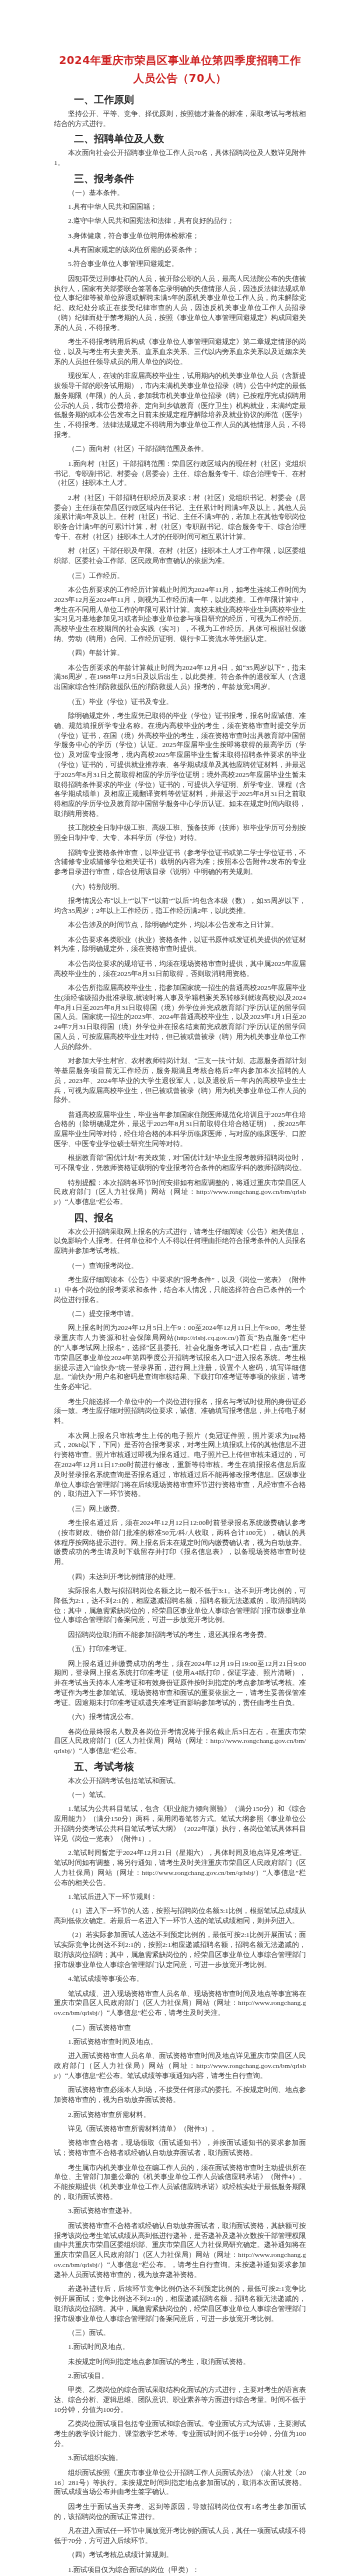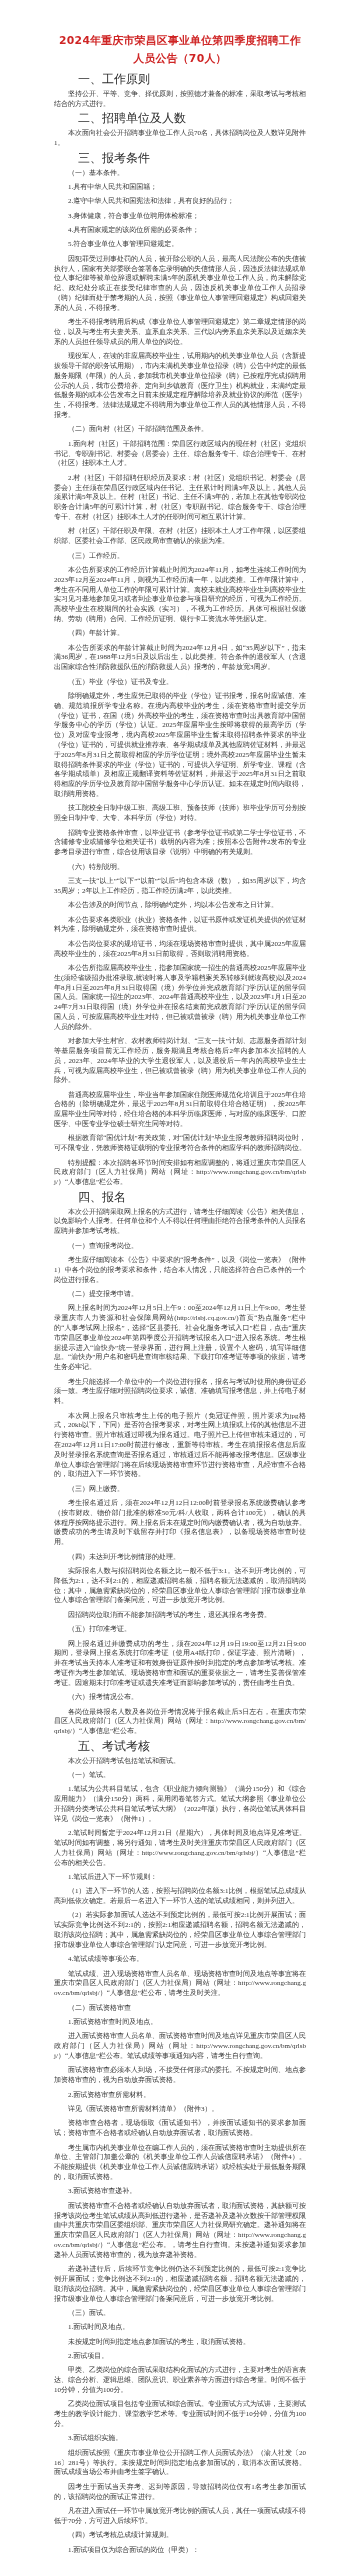--- a/index.html
+++ b/index.html
@@ -20,42 +20,42 @@
     color: #cf2525;
     font-family: "DejaVu Sans", "Liberation Sans", sans-serif;
     font-size: 10.8px;
     font-weight: bold;
     line-height: 17.5px;
     text-align: center;
     letter-spacing: 0.3px;
     margin: 0 0 8.2px 0;
   }
   h2.sec-heading {
-    font-size: 12px;
-    font-weight: normal;
+    font-size: 10px;
+    font-weight: bold;
     color: #2b2b2b;
     text-indent: 2em;
     line-height: 9.8px;
     margin: 1.5px 0 5.2px 0;
   }
   p.para {
     font-size: 7px;
     line-height: 9.8px;
     text-indent: 2em;
     text-align: justify;
     margin: 0 0 4.6px 0;
     word-break: break-all;
   }
 </style>
 </head>
 <body>
 
 <div class="page" style="background: rgb(255, 255, 255); color: rgb(51, 51, 51);">
   <div class="content">
-    <h1 class="doc-title" style="color: rgb(207, 37, 37);">2024年重庆市荣昌区事业单位第四季度招聘工作人员公告（70人）</h1>
+    <h1 class="doc-title" style="color: rgb(207, 37, 37); margin-top: 20px;">2024年重庆市荣昌区事业单位第四季度招聘工作人员公告（70人）</h1>
     <div>
         <h2 class="sec-heading">一、工作原则</h2>
         <p class="para">坚持公开、平等、竞争、择优原则，按照德才兼备的标准，采取考试与考核相结合的方式进行。</p>
         <h2 class="sec-heading">二、招聘单位及人数</h2>
         <p class="para">本次面向社会公开招聘事业单位工作人员70名，具体招聘岗位及人数详见附件1。</p>
         <h2 class="sec-heading">三、报考条件</h2>
         <p class="para">（一）基本条件。</p>
         <p class="para">1.具有中华人民共和国国籍；</p>
         <p class="para">2.遵守中华人民共和国宪法和法律，具有良好的品行；</p>
         <p class="para">3.身体健康，符合事业单位聘用体检标准；</p>
@@ -70,21 +70,21 @@
         <p class="para">村（社区）干部任职及年限、在村（社区）挂职本土人才工作年限，以区委组织部、区委社会工作部、区民政局审查确认的依据为准。</p>
         <p class="para">（三）工作经历。</p>
         <p class="para">本公告所要求的工作经历计算截止时间为2024年11月，如考生连续工作时间为2023年12月至2024年11月，则视为工作经历满一年，以此类推。工作年限计算中，考生在不同用人单位工作的年限可累计计算。离校未就业高校毕业生到高校毕业生实习见习基地参加见习或者到企事业单位参与项目研究的经历，可视为工作经历。高校毕业生在校期间的社会实践（实习），不视为工作经历。具体可根据社保缴纳、劳动（聘用）合同、工作经历证明、银行卡工资流水等凭据认定。</p>
         <p class="para">（四）年龄计算。</p>
         <p class="para">本公告所要求的年龄计算截止时间为2024年12月4日，如“35周岁以下”，指未满36周岁，在1988年12月5日及以后出生，以此类推。符合条件的退役军人（含退出国家综合性消防救援队伍的消防救援人员）报考的，年龄放宽3周岁。</p>
         <p class="para">（五）毕业（学位）证书及专业。</p>
         <p class="para">除明确规定外，考生应凭已取得的毕业（学位）证书报考，报名时应诚信、准确、规范填报所学专业名称。在境内高校毕业的考生，须在资格审查时提交学历（学位）证书，在国（境）外高校毕业的考生，须在资格审查时出具教育部中国留学服务中心的学历（学位）认证。2025年应届毕业生按即将获得的最高学历（学位）及对应专业报考，境内高校2025年应届毕业生暂未取得招聘条件要求的毕业（学位）证书的，可提供就业推荐表、各学期成绩单及其他应聘佐证材料，并最迟于2025年8月31日之前取得相应的学历学位证明；境外高校2025年应届毕业生暂未取得招聘条件要求的毕业（学位）证书的，可提供入学证明、所学专业、课程（含各学期成绩单）及相应正规翻译资料等佐证材料，并最迟于2025年8月31日之前取得相应的学历学位及教育部中国留学服务中心学历认证。如未在规定时间内取得，取消聘用资格。</p>
         <p class="para">技工院校全日制中级工班、高级工班、预备技师（技师）班毕业学历可分别按照全日制中专、大专、本科学历（学位）对待。</p>
         <p class="para">招聘专业资格条件审查，以毕业证书（参考学位证书或第二学士学位证书，不含辅修专业或辅修学位相关证书）载明的内容为准；按照本公告附件2发布的专业参考目录进行审查，综合使用该目录《说明》中明确的有关规则。</p>
         <p class="para">（六）特别说明。</p>
-        <p class="para">三支一扶“以上”“以下”“以前”“以后”均包含本级（数），如35周岁以下，均含35周岁；2年以上工作经历，指工作经历满2年，以此类推。</p>
+        <p class="para">报考情况公布“以上”“以下”“以前”“以后”均包含本级（数），如35周岁以下，均含35周岁；2年以上工作经历，指工作经历满2年，以此类推。</p>
         <p class="para">本公告涉及的时间节点，除明确约定外，均以本公告发布之日计算。</p>
         <p class="para">本公告要求各类职业（执业）资格条件，以证书原件或发证机关提供的佐证材料为准，除明确规定外，须在资格审查时提供。</p>
         <p class="para">本公告岗位要求的规培证书，均须在现场资格审查时提供，其中属2025年应届高校毕业生的，须在2025年8月31日前取得，否则取消聘用资格。</p>
         <p class="para">本公告所指应届高校毕业生，指参加国家统一招生的普通高校2025年应届毕业生(须经省级招办批准录取,就读时将人事及学籍档案关系转移到就读高校)以及2024年8月1日至2025年8月31日取得国（境）外学位并完成教育部门学历认证的留学回国人员。国家统一招生的2023年、2024年普通高校毕业生，以及2023年1月1日至2024年7月31日取得国（境）外学位并在报名结束前完成教育部门学历认证的留学回国人员，可按应届高校毕业生对待，但已被或曾被录（聘）用为机关事业单位工作人员的除外。</p>
         <p class="para">对参加大学生村官、农村教师特岗计划、“三支一扶”计划、志愿服务西部计划等基层服务项目前无工作经历，服务期满且考核合格后2年内参加本次招聘的人员，2023年、2024年毕业的大学生退役军人，以及退役后一年内的高校毕业生士兵，可视为应届高校毕业生，但已被或曾被录（聘）用为机关事业单位工作人员的除外。</p>
         <p class="para">普通高校应届毕业生，毕业当年参加国家住院医师规范化培训且于2025年住培合格的（除明确规定外，最迟于2025年8月31日前取得住培合格证明），按2025年应届毕业生同等对待，经住培合格的本科学历临床医师，与对应的临床医学、口腔医学、中医专业学位硕士研究生同等对待。</p>
         <p class="para">根据教育部“国优计划”有关政策，对“国优计划”毕业生报考教师招聘岗位时，可不限专业，凭教师资格证载明的专业报考符合条件的相应学科的教师招聘岗位。</p>
         <p class="para">特别提醒：本次招聘各环节时间安排如有相应调整的，将通过重庆市荣昌区人民政府部门（区人力社保局）网站（网址：http://www.rongchang.gov.cn/bm/qrlsbj/）“人事信息”栏公布。</p>
         <h2 class="sec-heading">四、报名</h2>
         <p class="para">本次公开招聘采取网上报名的方式进行，请考生仔细阅读《公告》相关信息，以免影响个人报考。任何单位和个人不得以任何理由拒绝符合报考条件的人员报名应聘并参加考试考核。</p>

